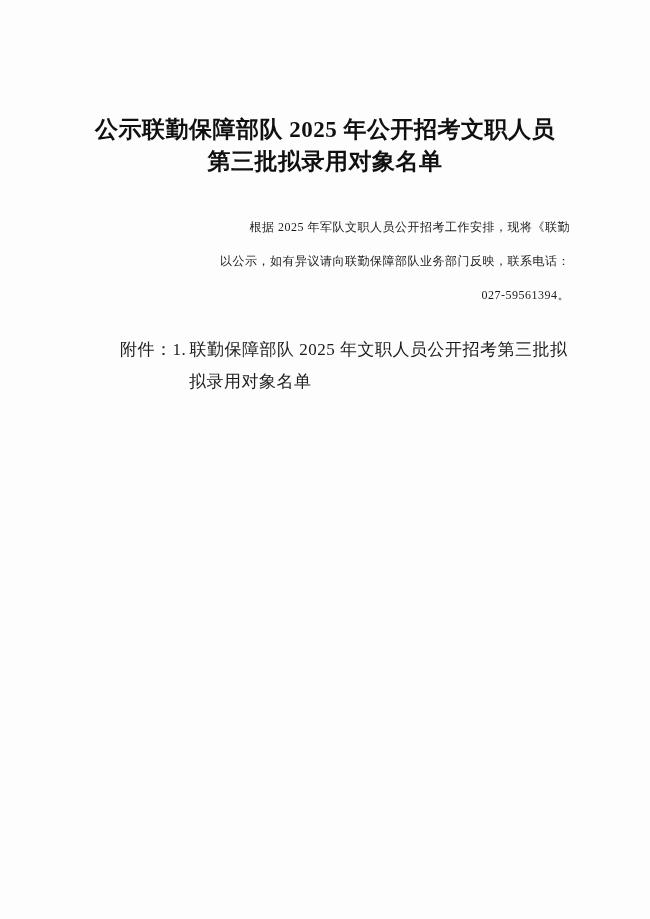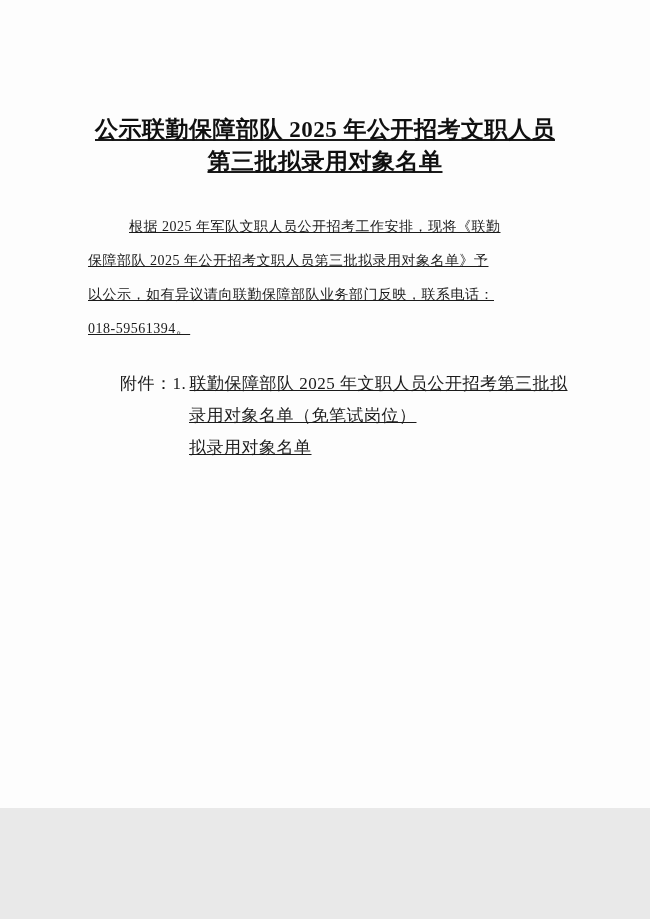--- a/index.html
+++ b/index.html
@@ -9,43 +9,43 @@
   }
   * { box-sizing: border-box; }
   html, body { margin: 0; padding: 0; }
   body {
     background: #e9e9e9;
     font-family: "Liberation Serif", "DejaVu Serif", serif;
   }
   .page {
     position: relative;
     width: 650px;
-    height: 808px;
+    height: 919px;
     margin: 0 auto;
     background: var(--page-bg, #fdfdfd);
     color: var(--text, #1b1b1b);
     overflow: hidden;
-    text-decoration: underline;
   }
   .doc-title {
     margin: 0;
     padding-top: 114px;
     font-size: 23px;
     line-height: 32px;
     font-weight: 700;
     letter-spacing: 0.5px;
     text-align: center;
     color: var(--title-text, #101010);
   }
   .title-line { display: block; }
   .doc-body {
     margin: 32px 80px 0 88px;
-    font-size: 14px;
+    font-size: 12px;
     line-height: 34px;
     letter-spacing: 0.5px;
+    text-align: right;
   }
   .body-line { white-space: nowrap; }
   .body-line.indent { padding-left: 41px; }
   .attachments {
     margin: 22px 56px 0 88px;
     font-size: 17px;
     line-height: 32px;
     letter-spacing: 0.5px;
   }
   .att-line { white-space: nowrap; }
@@ -60,30 +60,28 @@
 
 <div class="page">
 
   <h1 class="doc-title">
     <span class="title-line">公示联勤保障部队 2025 年公开招考文职人员</span>
     <span class="title-line">第三批拟录用对象名单</span>
   </h1>
 
   <div class="doc-body">
     <div class="body-line indent">根据 2025 年军队文职人员公开招考工作安排，现将《联勤</div>
-    <div class="body-line">保障部队 2025 年公开招考文职人员第三批拟录用对象名单》予</div>
     <div class="body-line">以公示，如有异议请向联勤保障部队业务部门反映，联系电话：</div>
-    <div class="body-line">018-59561394。</div>
+    <div class="body-line">027-59561394。</div>
   </div>
 
   <div class="attachments">
 
     <div class="att-line label-start">
       <span class="att-label">附件：</span><span class="att-num">1.</span><span>联勤保障部队 2025 年文职人员公开招考第三批拟</span>
     </div>
-    <div class="att-line cont">录用对象名单（免笔试岗位）</div>
 
 
     <div class="att-line cont">拟录用对象名单</div>
 
   </div>
 
 </div>
 
 </body></html>

